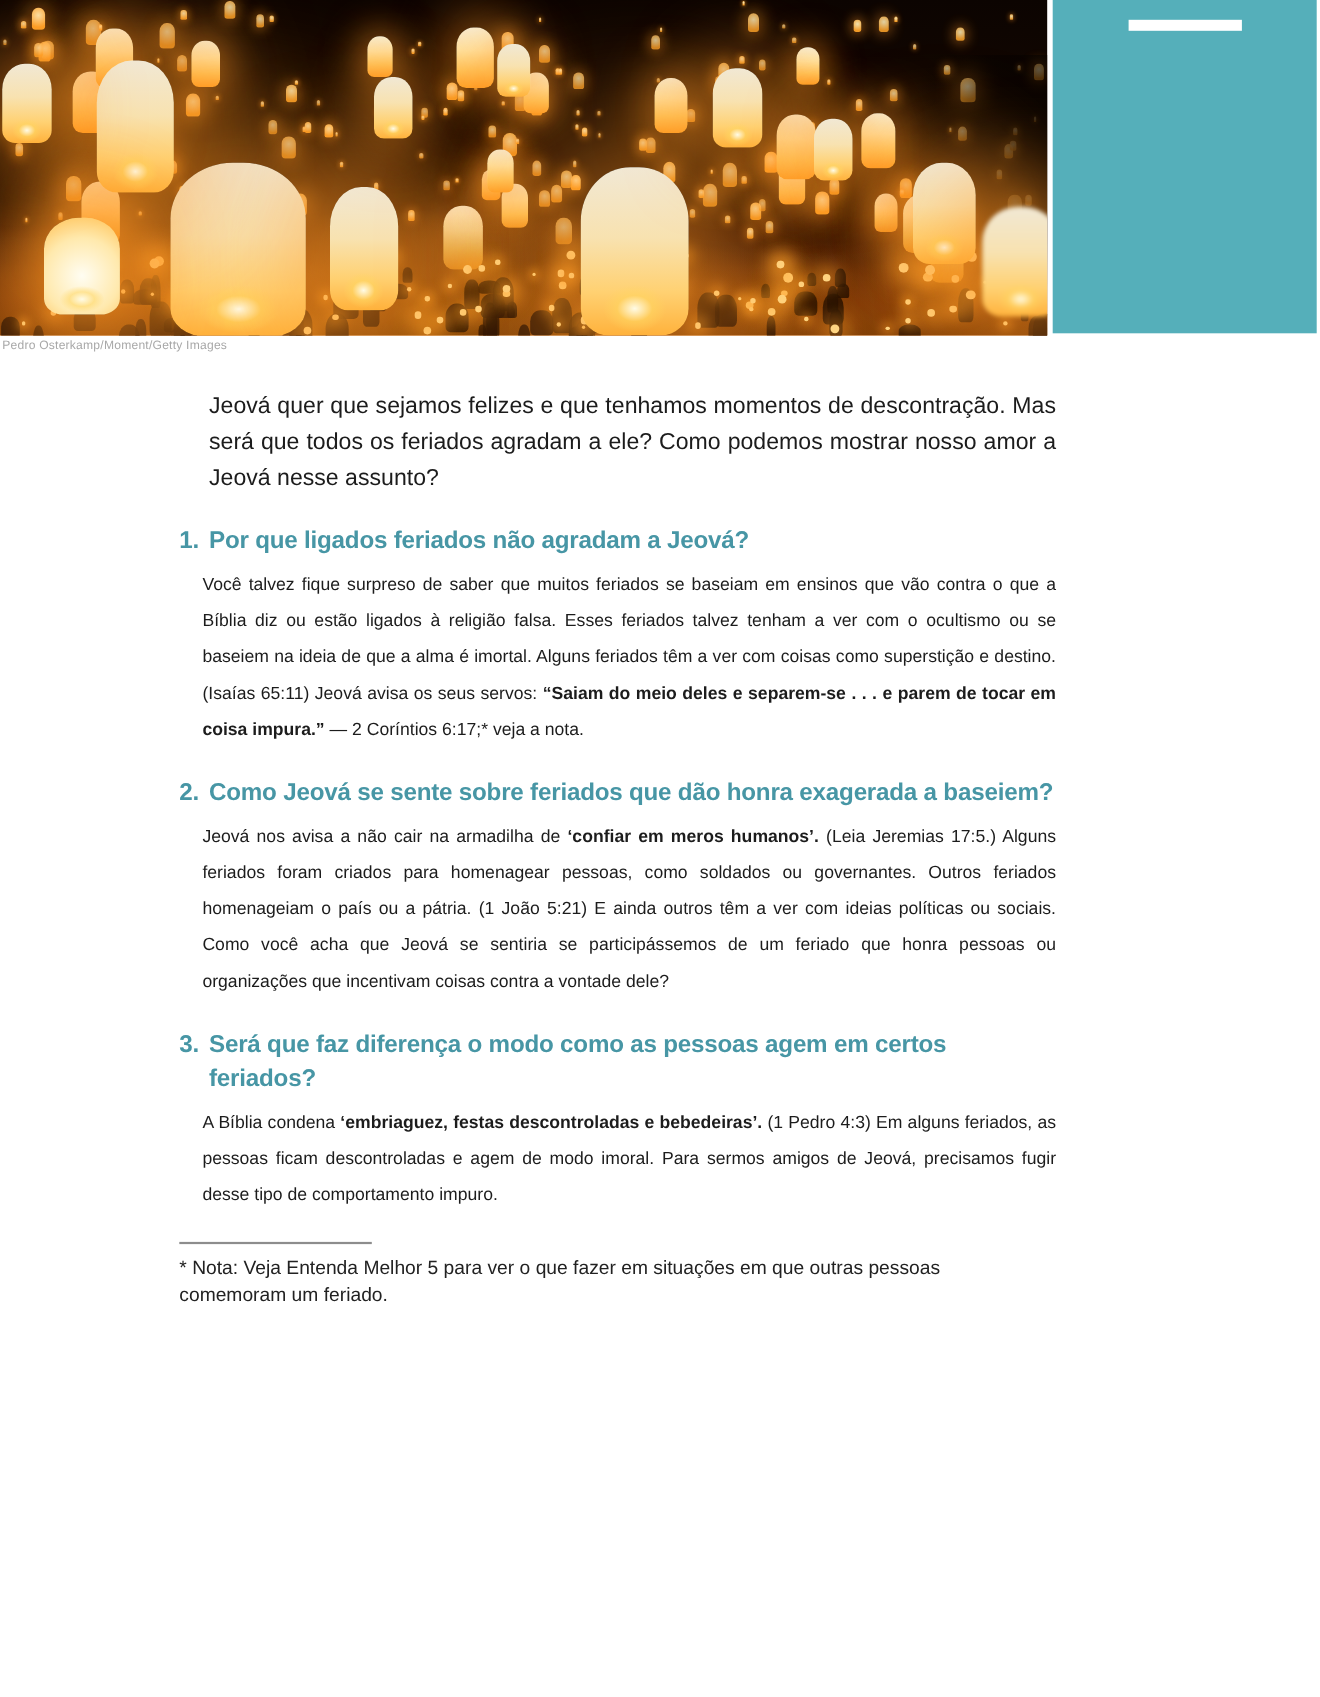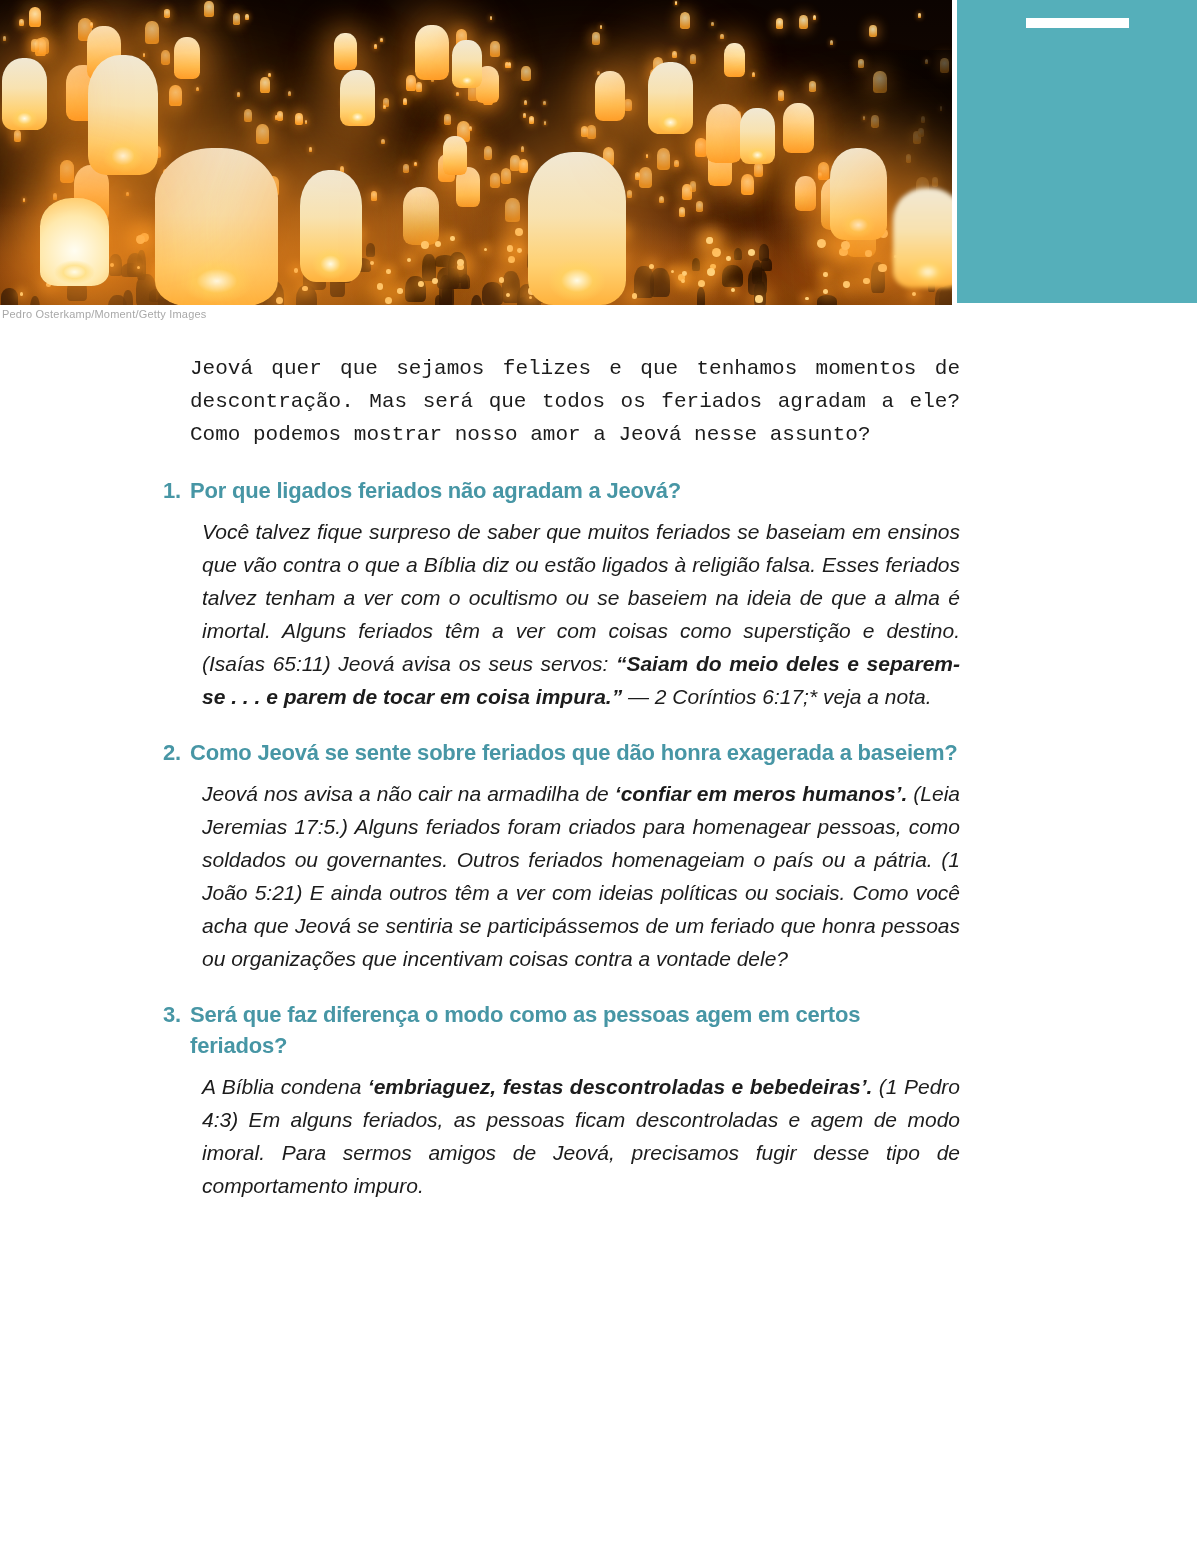--- a/index.html
+++ b/index.html
@@ -79,37 +79,35 @@
   .title{
     font-size:45px;line-height:54px;font-weight:700;color:#050505;
     letter-spacing:-1px;
     margin-bottom:40px;
   }
   .intro{
     margin-left:27px;
     font-size:21px;line-height:33px;
     text-align:justify;
     margin-bottom:16px;
-    font-family:Liberation Mono, monospace;
   }
   .q-heading{
     display:flex;
     margin:24px 0 9px;
     color:var(--heading-teal);
     font-size:22px;line-height:31px;font-weight:700;
     letter-spacing:-0.2px;
   }
   .q-num{flex:none;width:27px;}
   .q-text{flex:1;}
   .para{
-    margin-left:39px;
-    font-size:21px;line-height:33px;
+    margin-left:21px;
+    font-size:16px;line-height:33px;
     text-align:justify;
     hyphens:auto;
-    font-style:italic;
   }
   .para b{font-weight:700;}
 
   
   .footnote{margin-top:26px;}
   .footnote-rule{width:175px;border-top:2px solid #8d8d8d;margin-bottom:9px;}
   .footnote-text{
     width:782px;
     font-size:17.5px;line-height:25px;color:#222222;
     text-align:left;
@@ -517,13 +515,17 @@
     <span class="q-text">Como Jeová se sente sobre feriados que dão honra exagerada a baseiem?</span>
   </div>
   <p class="para"><span>Jeová nos avisa a não cair na armadilha de </span><b>‘confiar em meros humanos’.</b><span> (Leia Jeremias 17:5.) Alguns feriados foram criados para homenagear pessoas, como soldados ou governantes. Outros feriados homenageiam o país ou a pátria. (1 João 5:21) E ainda outros têm a ver com ideias políticas ou sociais. Como você acha que Jeová se sentiria se participássemos de um feriado que honra pessoas ou organizações que incentivam coisas contra a vontade dele?</span></p>
 
   <div class="q-heading">
     <span class="q-num">3.</span>
     <span class="q-text">Será que faz diferença o modo como as pessoas agem em certos feriados?</span>
   </div>
   <p class="para"><span>A Bíblia condena </span><b>‘embriaguez, festas descontroladas e bebedeiras’.</b><span> (1 Pedro 4:3) Em alguns feriados, as pessoas ficam descontroladas e agem de modo imoral. Para sermos amigos de Jeová, precisamos fugir desse tipo de comportamento impuro.</span></p>
 
+  <div class="footnote">
+    <div class="footnote-rule"></div>
+    <p class="footnote-text">* Nota: Veja Entenda Melhor 5 para ver o que fazer em situações em que outras pessoas comemoram um feriado.</p>
+  </div>
 </div>
 
 </body></html>

